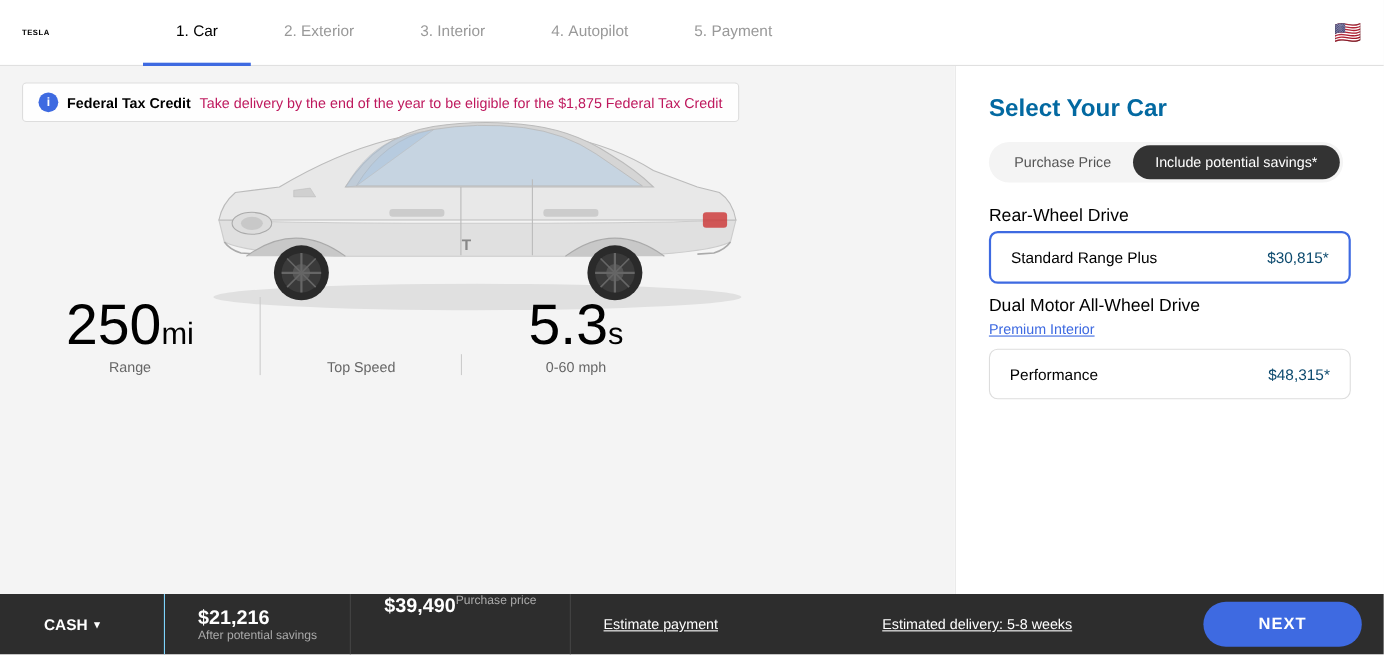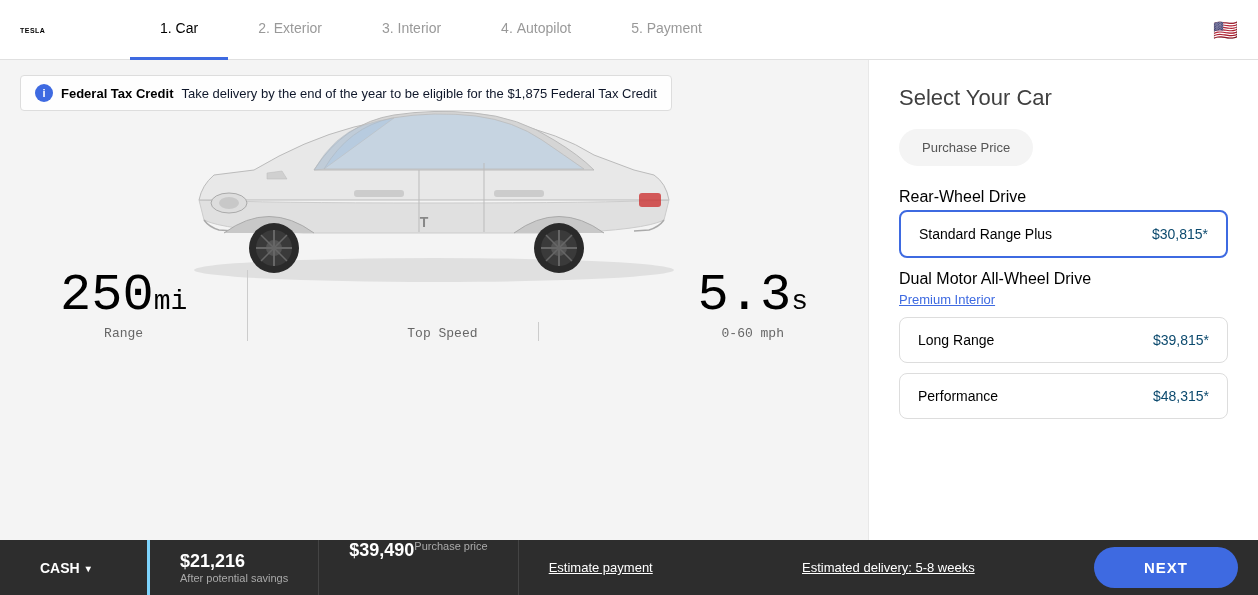--- a/index.html
+++ b/index.html
@@ -84,21 +84,21 @@
       color: white;
       font-size: 11px;
       font-weight: bold;
       flex-shrink: 0;
     }
     .info-title {
       font-weight: 600;
       color: #000;
     }
     .info-text {
-      color: #0f172a;
+      color: #be185d;
     }
 
     
     .stats-row {
       position: absolute;
       bottom: 0;
       left: 0;
       right: 0;
       display: flex;
       justify-content: center;
@@ -132,23 +132,23 @@
     
     .right-panel {
       width: 390px;
       padding: 25px 30px;
       background: #fff;
       border-left: 1px solid #e8e8e8;
       overflow-y: auto;
     }
     .select-title {
       font-size: 22px;
-      font-weight: 400;
+      font-weight: 700;
       margin-bottom: 18px;
-      color: #404040;
+      color: #0369a1;
     }
 
     
     .toggle-group {
       display: flex;
       background: #f4f4f4;
       border-radius: 30px;
       padding: 3px;
       margin-bottom: 22px;
       width: fit-content;
@@ -217,21 +217,21 @@
     .cash-btn {
       display: flex;
       align-items: center;
       gap: 6px;
       color: #fff;
       font-size: 14px;
       font-weight: 600;
       padding: 0 20px;
       height: 100%;
       cursor: pointer;
-      border-right: 3px solid #7dd3fc;
+      border-right: 1px solid #7dd3fc;
       min-width: 130px;
     }
     .chevron-down {
       font-size: 10px;
       margin-top: 1px;
     }
     .price-info {
       padding: 0 30px;
       border-right: 1px solid #444;
       height: 100%;
@@ -394,58 +394,55 @@
         <line x1="417" y1="193" x2="453" y2="193" stroke="#666" stroke-width="2"></line>
         <line x1="422" y1="180" x2="448" y2="206" stroke="#666" stroke-width="1.5"></line>
         <line x1="448" y1="180" x2="422" y2="206" stroke="#666" stroke-width="1.5"></line>
 
         <path d="M143 118 L158 116 L163 124 L143 124 Z" fill="#d0d0d0" stroke="#bbb" stroke-width="0.5"></path>
 
         <text x="300" y="172" text-anchor="middle" font-family="Arial" font-size="14" font-weight="bold" fill="#888">T</text>
       </svg>
     </div>
 
-    <div class="stats-row" style="position:relative; display:flex; justify-content:space-between; padding-bottom:10px; margin-top:-10px;font-family:Liberation Mono, monospace;">
+    <div class="stats-row" style="position:relative; display:flex; justify-content:flex-start; padding-bottom:10px; margin-top:-10px;">
       <div class="stat-item">
         <div class="stat-value"><span>250</span><span class="stat-unit">mi</span></div>
         <div class="stat-label">Range</div>
       </div>
       <div class="stat-item">
         <div class="stat-label">Top Speed</div>
       </div>
       <div class="stat-item" style="border-right:none;">
         <div class="stat-value"><span>5.3</span><span class="stat-unit">s</span></div>
         <div class="stat-label">0-60 mph</div>
       </div>
     </div>
   </div>
 
   <div class="right-panel">
     <h2 class="select-title">Select Your Car</h2>
 
     <div class="toggle-group">
       <button class="toggle-btn">Purchase Price</button>
+      <button class="toggle-btn active">Include potential savings*</button>
     </div>
 
     <div>
       <div class="car-section-title">Rear-Wheel Drive</div>
       <div class="car-option selected">
         <span class="car-option-name">Standard Range Plus</span>
         <span class="car-option-price">$30,815*</span>
       </div>
     </div>
 
     <div style="margin-top:12px;">
       <div class="car-section-title">Dual Motor All-Wheel Drive</div>
       <div class="car-section-subtitle">Premium Interior</div>
       <div class="car-option">
-        <span class="car-option-name">Long Range</span>
-        <span class="car-option-price">$39,815*</span>
-      </div>
-      <div class="car-option">
         <span class="car-option-name">Performance</span>
         <span class="car-option-price">$48,315*</span>
       </div>
     </div>
   </div>
 </div>
 
 <div class="bottom-bar">
   <div class="cash-btn">
     <span>CASH</span>

